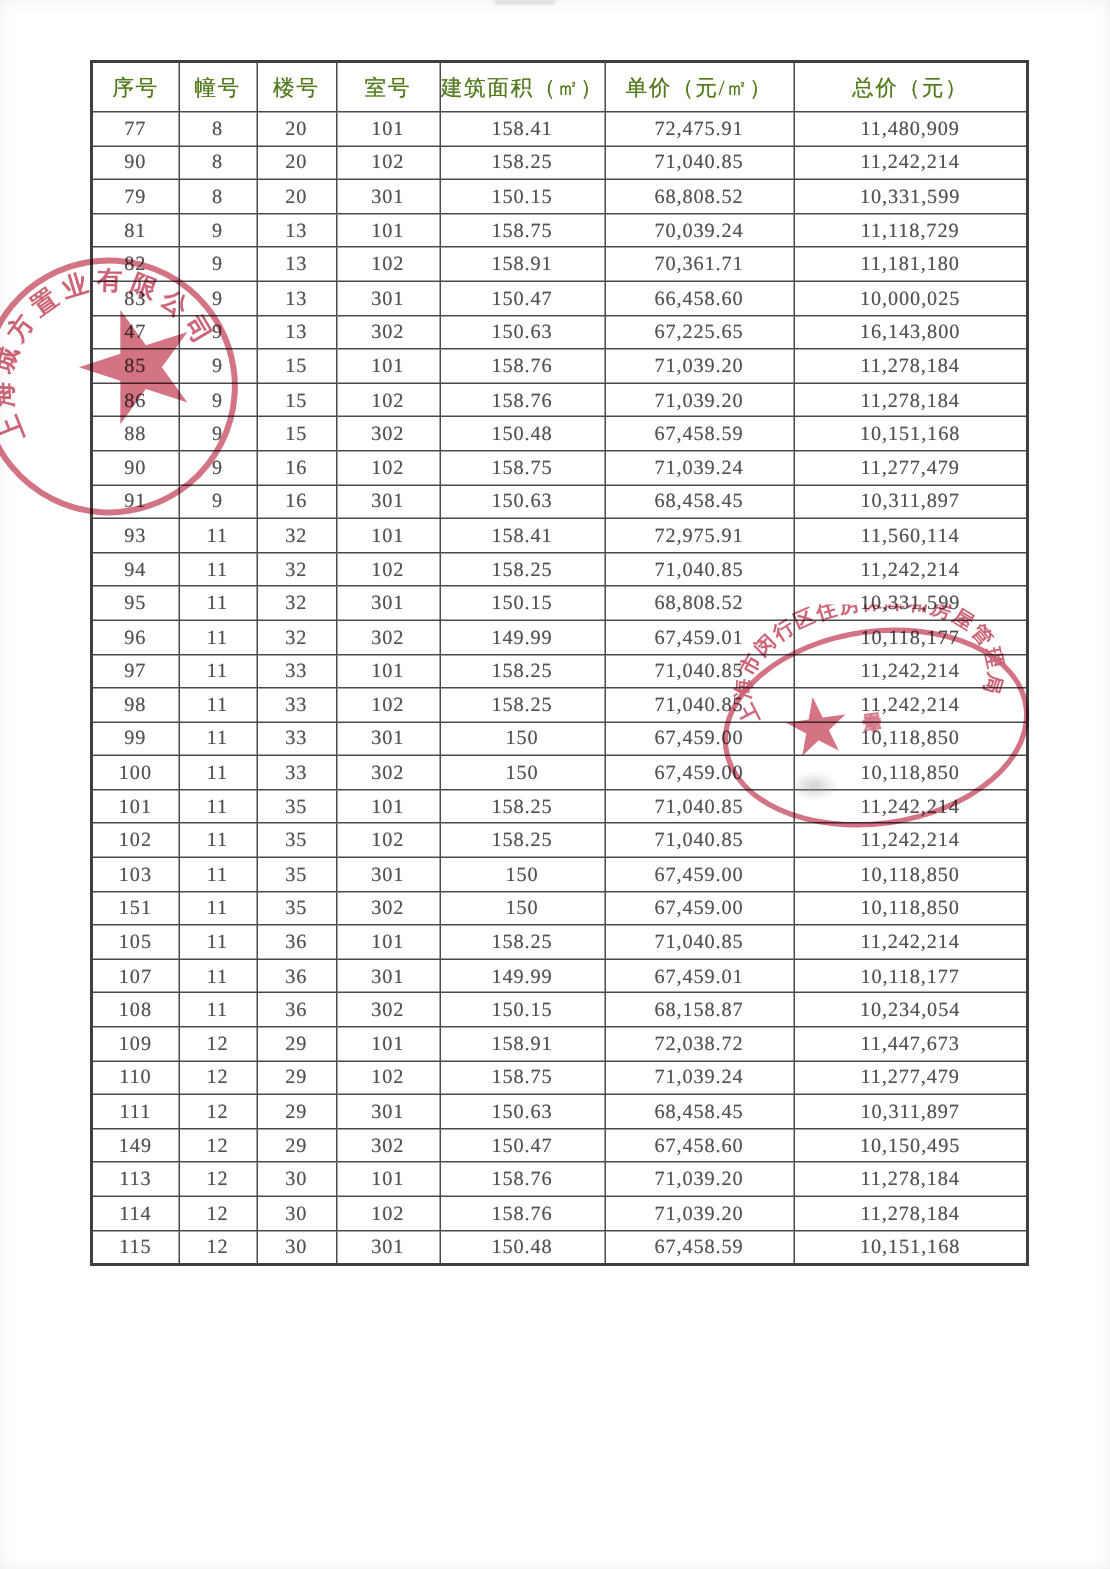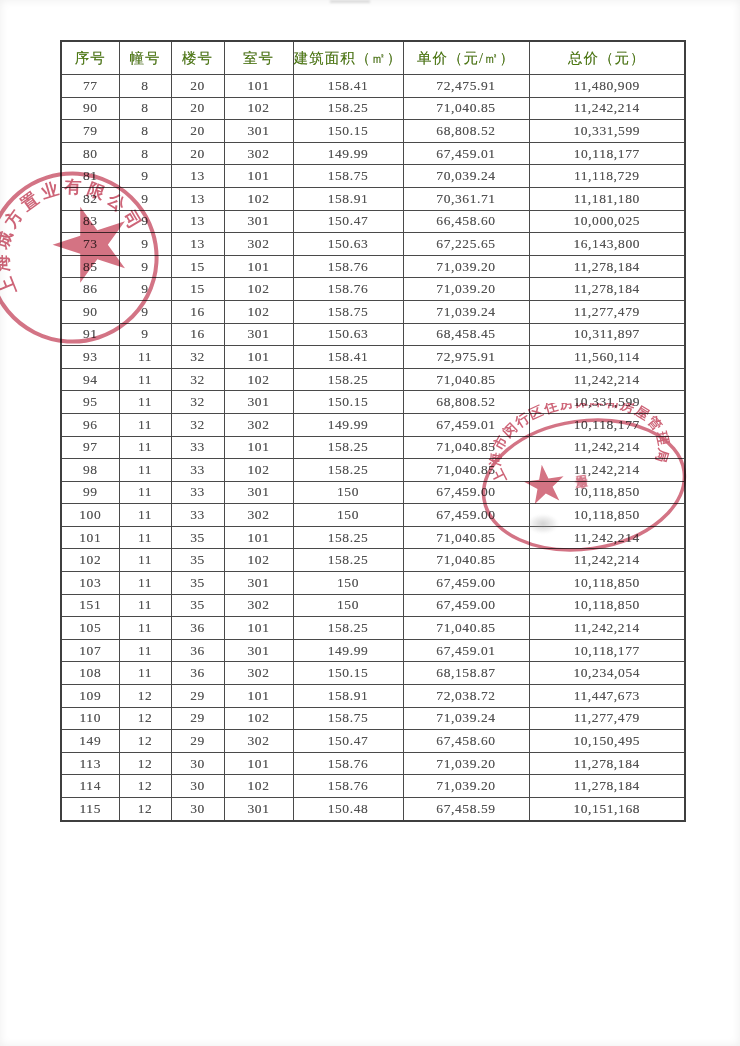--- a/index.html
+++ b/index.html
@@ -102,252 +102,261 @@
         <tr>
           <td>79</td>
           <td>8</td>
           <td>20</td>
           <td>301</td>
           <td>150.15</td>
           <td>68,808.52</td>
           <td>10,331,599</td>
         </tr>
         <tr>
-          <td>80</td>
-          <td>8</td>
-          <td>20</td>
+          <td>81</td>
+          <td>9</td>
+          <td>13</td>
+          <td>101</td>
+          <td>158.75</td>
+          <td>70,039.24</td>
+          <td>11,118,729</td>
+        </tr>
+        <tr>
+          <td>82</td>
+          <td>9</td>
+          <td>13</td>
+          <td>102</td>
+          <td>158.91</td>
+          <td>70,361.71</td>
+          <td>11,181,180</td>
+        </tr>
+        <tr>
+          <td>83</td>
+          <td>9</td>
+          <td>13</td>
+          <td>301</td>
+          <td>150.47</td>
+          <td>66,458.60</td>
+          <td>10,000,025</td>
+        </tr>
+        <tr>
+          <td>47</td>
+          <td>9</td>
+          <td>13</td>
+          <td>302</td>
+          <td>150.63</td>
+          <td>67,225.65</td>
+          <td>16,143,800</td>
+        </tr>
+        <tr>
+          <td>85</td>
+          <td>9</td>
+          <td>15</td>
+          <td>101</td>
+          <td>158.76</td>
+          <td>71,039.20</td>
+          <td>11,278,184</td>
+        </tr>
+        <tr>
+          <td>86</td>
+          <td>9</td>
+          <td>15</td>
+          <td>102</td>
+          <td>158.76</td>
+          <td>71,039.20</td>
+          <td>11,278,184</td>
+        </tr>
+        <tr>
+          <td>88</td>
+          <td>9</td>
+          <td>15</td>
+          <td>302</td>
+          <td>150.48</td>
+          <td>67,458.59</td>
+          <td>10,151,168</td>
+        </tr>
+        <tr>
+          <td>90</td>
+          <td>9</td>
+          <td>16</td>
+          <td>102</td>
+          <td>158.75</td>
+          <td>71,039.24</td>
+          <td>11,277,479</td>
+        </tr>
+        <tr>
+          <td>91</td>
+          <td>9</td>
+          <td>16</td>
+          <td>301</td>
+          <td>150.63</td>
+          <td>68,458.45</td>
+          <td>10,311,897</td>
+        </tr>
+        <tr>
+          <td>93</td>
+          <td>11</td>
+          <td>32</td>
+          <td>101</td>
+          <td>158.41</td>
+          <td>72,975.91</td>
+          <td>11,560,114</td>
+        </tr>
+        <tr>
+          <td>94</td>
+          <td>11</td>
+          <td>32</td>
+          <td>102</td>
+          <td>158.25</td>
+          <td>71,040.85</td>
+          <td>11,242,214</td>
+        </tr>
+        <tr>
+          <td>95</td>
+          <td>11</td>
+          <td>32</td>
+          <td>301</td>
+          <td>150.15</td>
+          <td>68,808.52</td>
+          <td>10,331,599</td>
+        </tr>
+        <tr>
+          <td>96</td>
+          <td>11</td>
+          <td>32</td>
           <td>302</td>
           <td>149.99</td>
           <td>67,459.01</td>
           <td>10,118,177</td>
         </tr>
         <tr>
-          <td>81</td>
-          <td>9</td>
-          <td>13</td>
-          <td>101</td>
-          <td>158.75</td>
-          <td>70,039.24</td>
-          <td>11,118,729</td>
-        </tr>
-        <tr>
-          <td>82</td>
-          <td>9</td>
-          <td>13</td>
-          <td>102</td>
+          <td>97</td>
+          <td>11</td>
+          <td>33</td>
+          <td>101</td>
+          <td>158.25</td>
+          <td>71,040.85</td>
+          <td>11,242,214</td>
+        </tr>
+        <tr>
+          <td>98</td>
+          <td>11</td>
+          <td>33</td>
+          <td>102</td>
+          <td>158.25</td>
+          <td>71,040.85</td>
+          <td>11,242,214</td>
+        </tr>
+        <tr>
+          <td>99</td>
+          <td>11</td>
+          <td>33</td>
+          <td>301</td>
+          <td>150</td>
+          <td>67,459.00</td>
+          <td>10,118,850</td>
+        </tr>
+        <tr>
+          <td>100</td>
+          <td>11</td>
+          <td>33</td>
+          <td>302</td>
+          <td>150</td>
+          <td>67,459.00</td>
+          <td>10,118,850</td>
+        </tr>
+        <tr>
+          <td>101</td>
+          <td>11</td>
+          <td>35</td>
+          <td>101</td>
+          <td>158.25</td>
+          <td>71,040.85</td>
+          <td>11,242,214</td>
+        </tr>
+        <tr>
+          <td>102</td>
+          <td>11</td>
+          <td>35</td>
+          <td>102</td>
+          <td>158.25</td>
+          <td>71,040.85</td>
+          <td>11,242,214</td>
+        </tr>
+        <tr>
+          <td>103</td>
+          <td>11</td>
+          <td>35</td>
+          <td>301</td>
+          <td>150</td>
+          <td>67,459.00</td>
+          <td>10,118,850</td>
+        </tr>
+        <tr>
+          <td>151</td>
+          <td>11</td>
+          <td>35</td>
+          <td>302</td>
+          <td>150</td>
+          <td>67,459.00</td>
+          <td>10,118,850</td>
+        </tr>
+        <tr>
+          <td>105</td>
+          <td>11</td>
+          <td>36</td>
+          <td>101</td>
+          <td>158.25</td>
+          <td>71,040.85</td>
+          <td>11,242,214</td>
+        </tr>
+        <tr>
+          <td>107</td>
+          <td>11</td>
+          <td>36</td>
+          <td>301</td>
+          <td>149.99</td>
+          <td>67,459.01</td>
+          <td>10,118,177</td>
+        </tr>
+        <tr>
+          <td>108</td>
+          <td>11</td>
+          <td>36</td>
+          <td>302</td>
+          <td>150.15</td>
+          <td>68,158.87</td>
+          <td>10,234,054</td>
+        </tr>
+        <tr>
+          <td>109</td>
+          <td>12</td>
+          <td>29</td>
+          <td>101</td>
           <td>158.91</td>
-          <td>70,361.71</td>
-          <td>11,181,180</td>
-        </tr>
-        <tr>
-          <td>83</td>
-          <td>9</td>
-          <td>13</td>
-          <td>301</td>
-          <td>150.47</td>
-          <td>66,458.60</td>
-          <td>10,000,025</td>
-        </tr>
-        <tr>
-          <td>73</td>
-          <td>9</td>
-          <td>13</td>
-          <td>302</td>
-          <td>150.63</td>
-          <td>67,225.65</td>
-          <td>16,143,800</td>
-        </tr>
-        <tr>
-          <td>85</td>
-          <td>9</td>
-          <td>15</td>
-          <td>101</td>
-          <td>158.76</td>
-          <td>71,039.20</td>
-          <td>11,278,184</td>
-        </tr>
-        <tr>
-          <td>86</td>
-          <td>9</td>
-          <td>15</td>
-          <td>102</td>
-          <td>158.76</td>
-          <td>71,039.20</td>
-          <td>11,278,184</td>
-        </tr>
-        <tr>
-          <td>90</td>
-          <td>9</td>
-          <td>16</td>
+          <td>72,038.72</td>
+          <td>11,447,673</td>
+        </tr>
+        <tr>
+          <td>110</td>
+          <td>12</td>
+          <td>29</td>
           <td>102</td>
           <td>158.75</td>
           <td>71,039.24</td>
           <td>11,277,479</td>
         </tr>
         <tr>
-          <td>91</td>
-          <td>9</td>
-          <td>16</td>
+          <td>111</td>
+          <td>12</td>
+          <td>29</td>
           <td>301</td>
           <td>150.63</td>
           <td>68,458.45</td>
           <td>10,311,897</td>
-        </tr>
-        <tr>
-          <td>93</td>
-          <td>11</td>
-          <td>32</td>
-          <td>101</td>
-          <td>158.41</td>
-          <td>72,975.91</td>
-          <td>11,560,114</td>
-        </tr>
-        <tr>
-          <td>94</td>
-          <td>11</td>
-          <td>32</td>
-          <td>102</td>
-          <td>158.25</td>
-          <td>71,040.85</td>
-          <td>11,242,214</td>
-        </tr>
-        <tr>
-          <td>95</td>
-          <td>11</td>
-          <td>32</td>
-          <td>301</td>
-          <td>150.15</td>
-          <td>68,808.52</td>
-          <td>10,331,599</td>
-        </tr>
-        <tr>
-          <td>96</td>
-          <td>11</td>
-          <td>32</td>
-          <td>302</td>
-          <td>149.99</td>
-          <td>67,459.01</td>
-          <td>10,118,177</td>
-        </tr>
-        <tr>
-          <td>97</td>
-          <td>11</td>
-          <td>33</td>
-          <td>101</td>
-          <td>158.25</td>
-          <td>71,040.85</td>
-          <td>11,242,214</td>
-        </tr>
-        <tr>
-          <td>98</td>
-          <td>11</td>
-          <td>33</td>
-          <td>102</td>
-          <td>158.25</td>
-          <td>71,040.85</td>
-          <td>11,242,214</td>
-        </tr>
-        <tr>
-          <td>99</td>
-          <td>11</td>
-          <td>33</td>
-          <td>301</td>
-          <td>150</td>
-          <td>67,459.00</td>
-          <td>10,118,850</td>
-        </tr>
-        <tr>
-          <td>100</td>
-          <td>11</td>
-          <td>33</td>
-          <td>302</td>
-          <td>150</td>
-          <td>67,459.00</td>
-          <td>10,118,850</td>
-        </tr>
-        <tr>
-          <td>101</td>
-          <td>11</td>
-          <td>35</td>
-          <td>101</td>
-          <td>158.25</td>
-          <td>71,040.85</td>
-          <td>11,242,214</td>
-        </tr>
-        <tr>
-          <td>102</td>
-          <td>11</td>
-          <td>35</td>
-          <td>102</td>
-          <td>158.25</td>
-          <td>71,040.85</td>
-          <td>11,242,214</td>
-        </tr>
-        <tr>
-          <td>103</td>
-          <td>11</td>
-          <td>35</td>
-          <td>301</td>
-          <td>150</td>
-          <td>67,459.00</td>
-          <td>10,118,850</td>
-        </tr>
-        <tr>
-          <td>151</td>
-          <td>11</td>
-          <td>35</td>
-          <td>302</td>
-          <td>150</td>
-          <td>67,459.00</td>
-          <td>10,118,850</td>
-        </tr>
-        <tr>
-          <td>105</td>
-          <td>11</td>
-          <td>36</td>
-          <td>101</td>
-          <td>158.25</td>
-          <td>71,040.85</td>
-          <td>11,242,214</td>
-        </tr>
-        <tr>
-          <td>107</td>
-          <td>11</td>
-          <td>36</td>
-          <td>301</td>
-          <td>149.99</td>
-          <td>67,459.01</td>
-          <td>10,118,177</td>
-        </tr>
-        <tr>
-          <td>108</td>
-          <td>11</td>
-          <td>36</td>
-          <td>302</td>
-          <td>150.15</td>
-          <td>68,158.87</td>
-          <td>10,234,054</td>
-        </tr>
-        <tr>
-          <td>109</td>
-          <td>12</td>
-          <td>29</td>
-          <td>101</td>
-          <td>158.91</td>
-          <td>72,038.72</td>
-          <td>11,447,673</td>
-        </tr>
-        <tr>
-          <td>110</td>
-          <td>12</td>
-          <td>29</td>
-          <td>102</td>
-          <td>158.75</td>
-          <td>71,039.24</td>
-          <td>11,277,479</td>
         </tr>
         <tr>
           <td>149</td>
           <td>12</td>
           <td>29</td>
           <td>302</td>
           <td>150.47</td>
           <td>67,458.60</td>
           <td>10,150,495</td>
         </tr>

